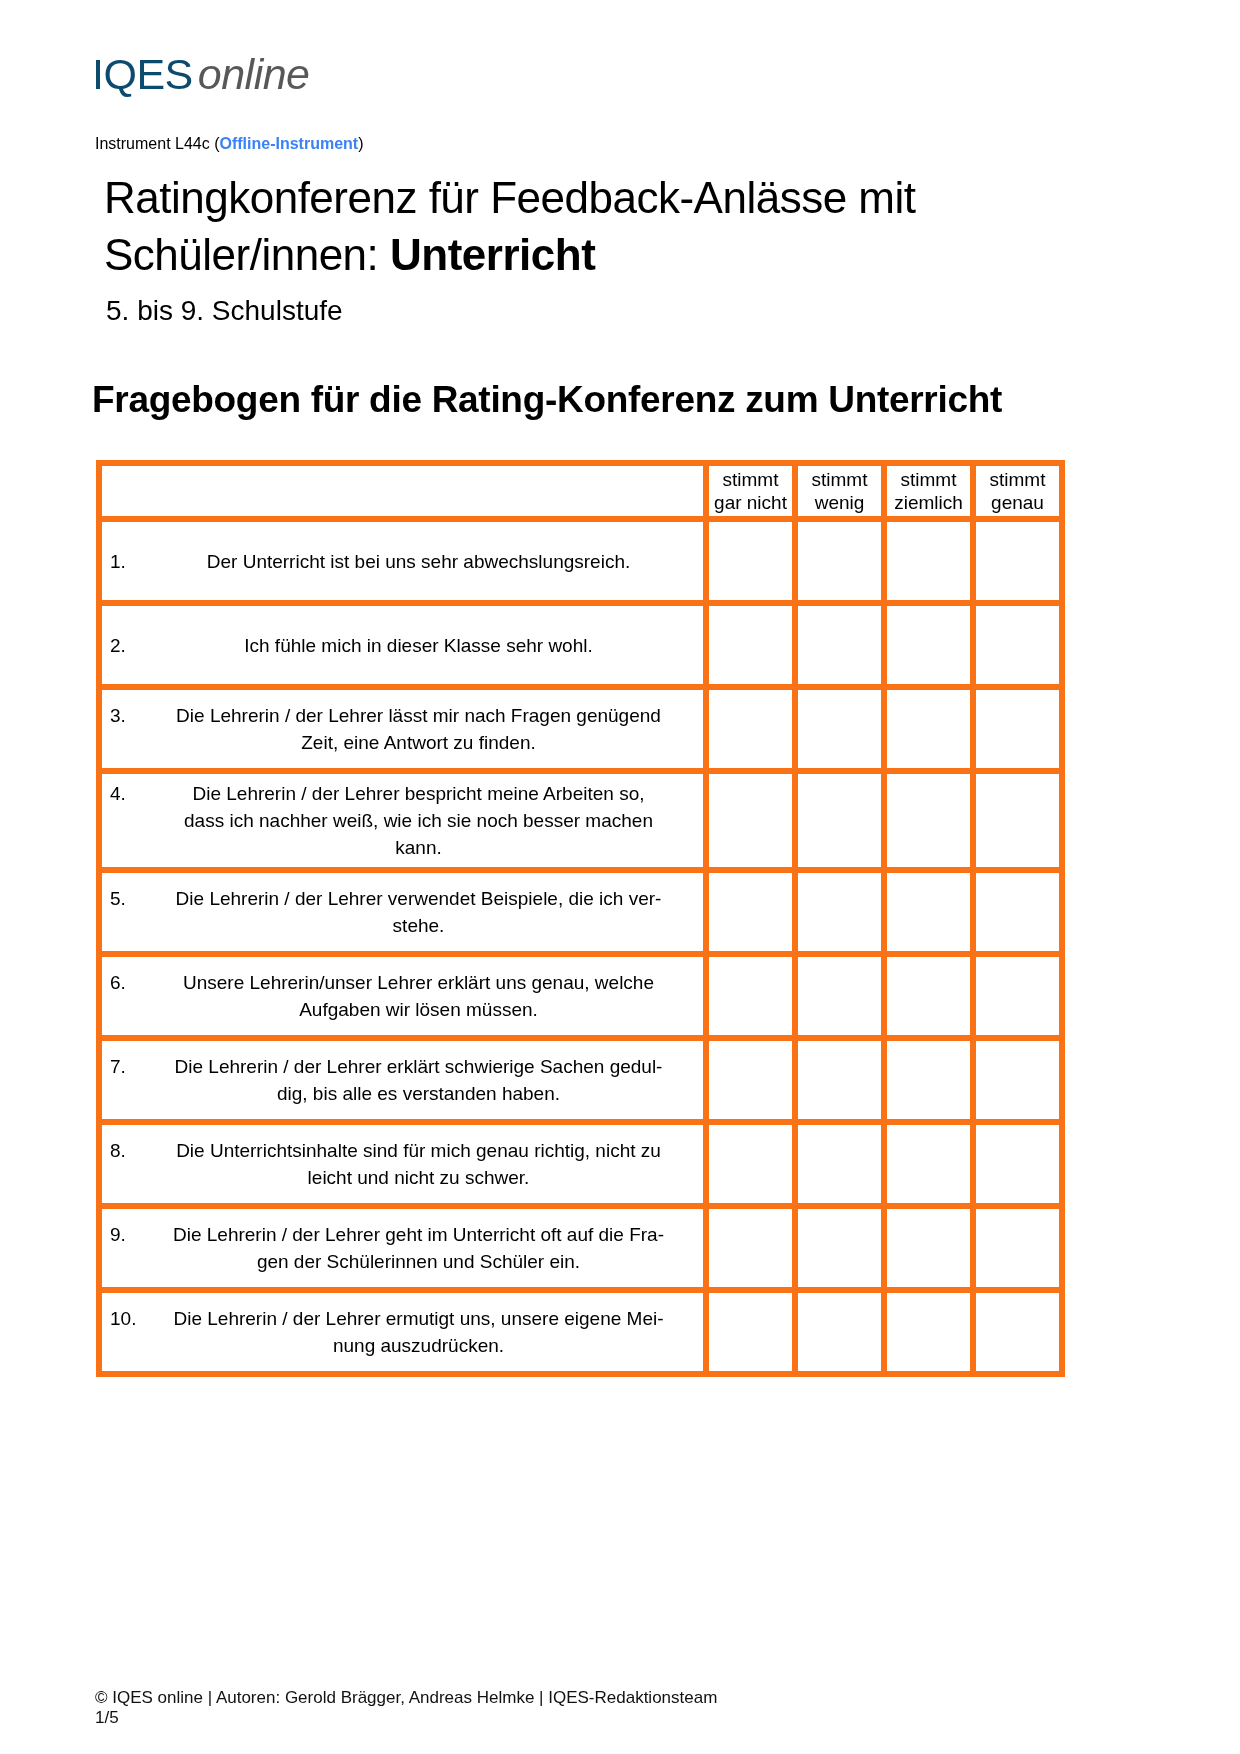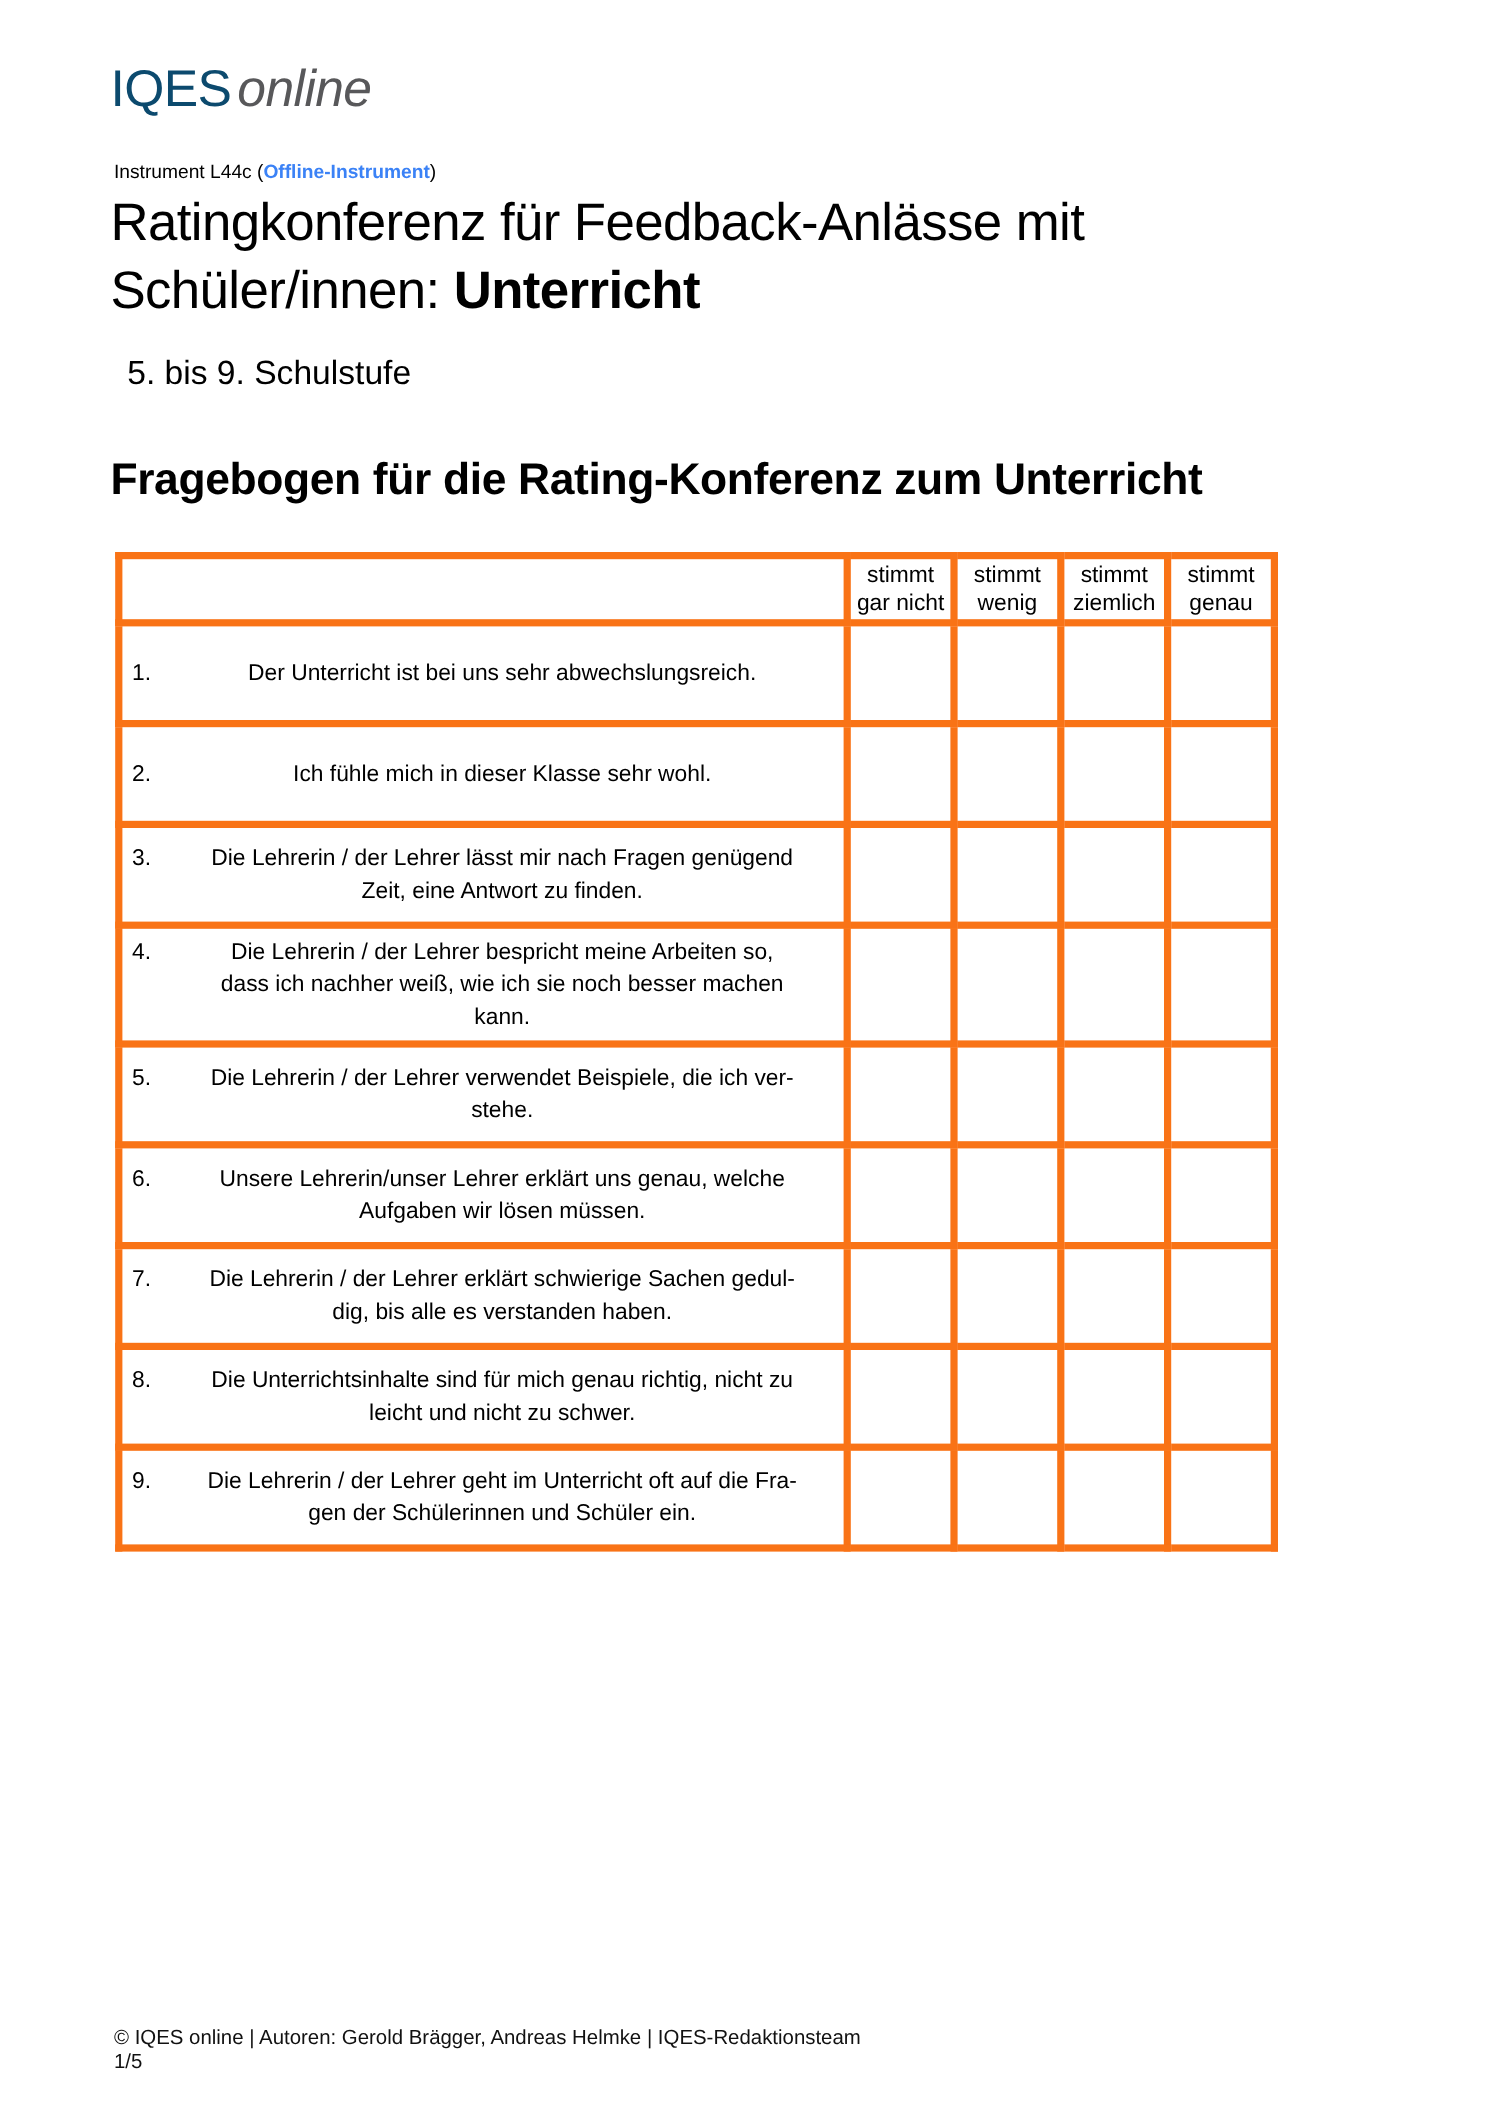--- a/index.html
+++ b/index.html
@@ -6,21 +6,21 @@
   body{
     width:1240px;height:1754px;background:#ffffff;color:#000;
     font-family:"Liberation Sans","DejaVu Sans",sans-serif;
     position:relative;overflow:hidden;
   }
   .logo{position:absolute;left:92px;top:50px;font-size:43px;letter-spacing:-0.5px;white-space:nowrap;}
   .logo-iqes{color:#0c4a6e;}
   .logo-online{color:#58585A;margin-left:5px;font-style:italic;}
   .meta{position:absolute;left:95px;top:135px;font-size:16px;}
   .meta a{color:#3b82f6;font-weight:bold;text-decoration:none;cursor:pointer;}
-  .title{position:absolute;left:92px;top:157px;margin:0;font-size:44px;line-height:57px;font-weight:normal;letter-spacing:-0.5px;}
+  .title{position:absolute;left:92px;top:157px;margin:12px;font-size:44px;line-height:57px;font-weight:normal;letter-spacing:-0.5px;}
   .title .b{font-weight:bold;}
   .subtitle{position:absolute;left:92px;top:295px;font-size:28px;margin-left:14px;}
   .heading{position:absolute;left:92px;top:379px;margin:0;font-size:37px;font-weight:bold;letter-spacing:-0.3px;}
   table.qtable{
     position:absolute;left:96px;top:460px;width:963px;
     border-collapse:collapse;table-layout:fixed;font-size:19px;
   }
   table.qtable th,table.qtable td{border:6px solid #f97316;}
   table.qtable thead tr{height:56px;}
   th.rhead{font-weight:normal;text-align:center;vertical-align:middle;white-space:pre-line;line-height:23px;padding:0;}
@@ -186,19 +186,32 @@
         <span class="qnum">9.</span>
         <span class="qtext">Die Lehrerin / der Lehrer geht im Unterricht oft auf die Fra-
 gen der Schülerinnen und Schüler ein.</span>
       </div>
     </td>
     <td class="rcell"></td>
     <td class="rcell"></td>
     <td class="rcell"></td>
     <td class="rcell"></td>
   </tr>
+      <tr>
+    <td class="qcell">
+      <div class="qwrap">
+        <span class="qnum">10.</span>
+        <span class="qtext">Die Lehrerin / der Lehrer ermutigt uns, unsere eigene Mei-
+nung auszudrücken.</span>
+      </div>
+    </td>
+    <td class="rcell"></td>
+    <td class="rcell"></td>
+    <td class="rcell"></td>
+    <td class="rcell"></td>
+  </tr>
     </tbody>
 </table>
 
 <div class="footer">
   <span>© IQES online |  Autoren: Gerold Brägger, Andreas Helmke |  IQES-Redaktionsteam</span>
   <span>1/5</span>
 </div>
 
 </body></html>

